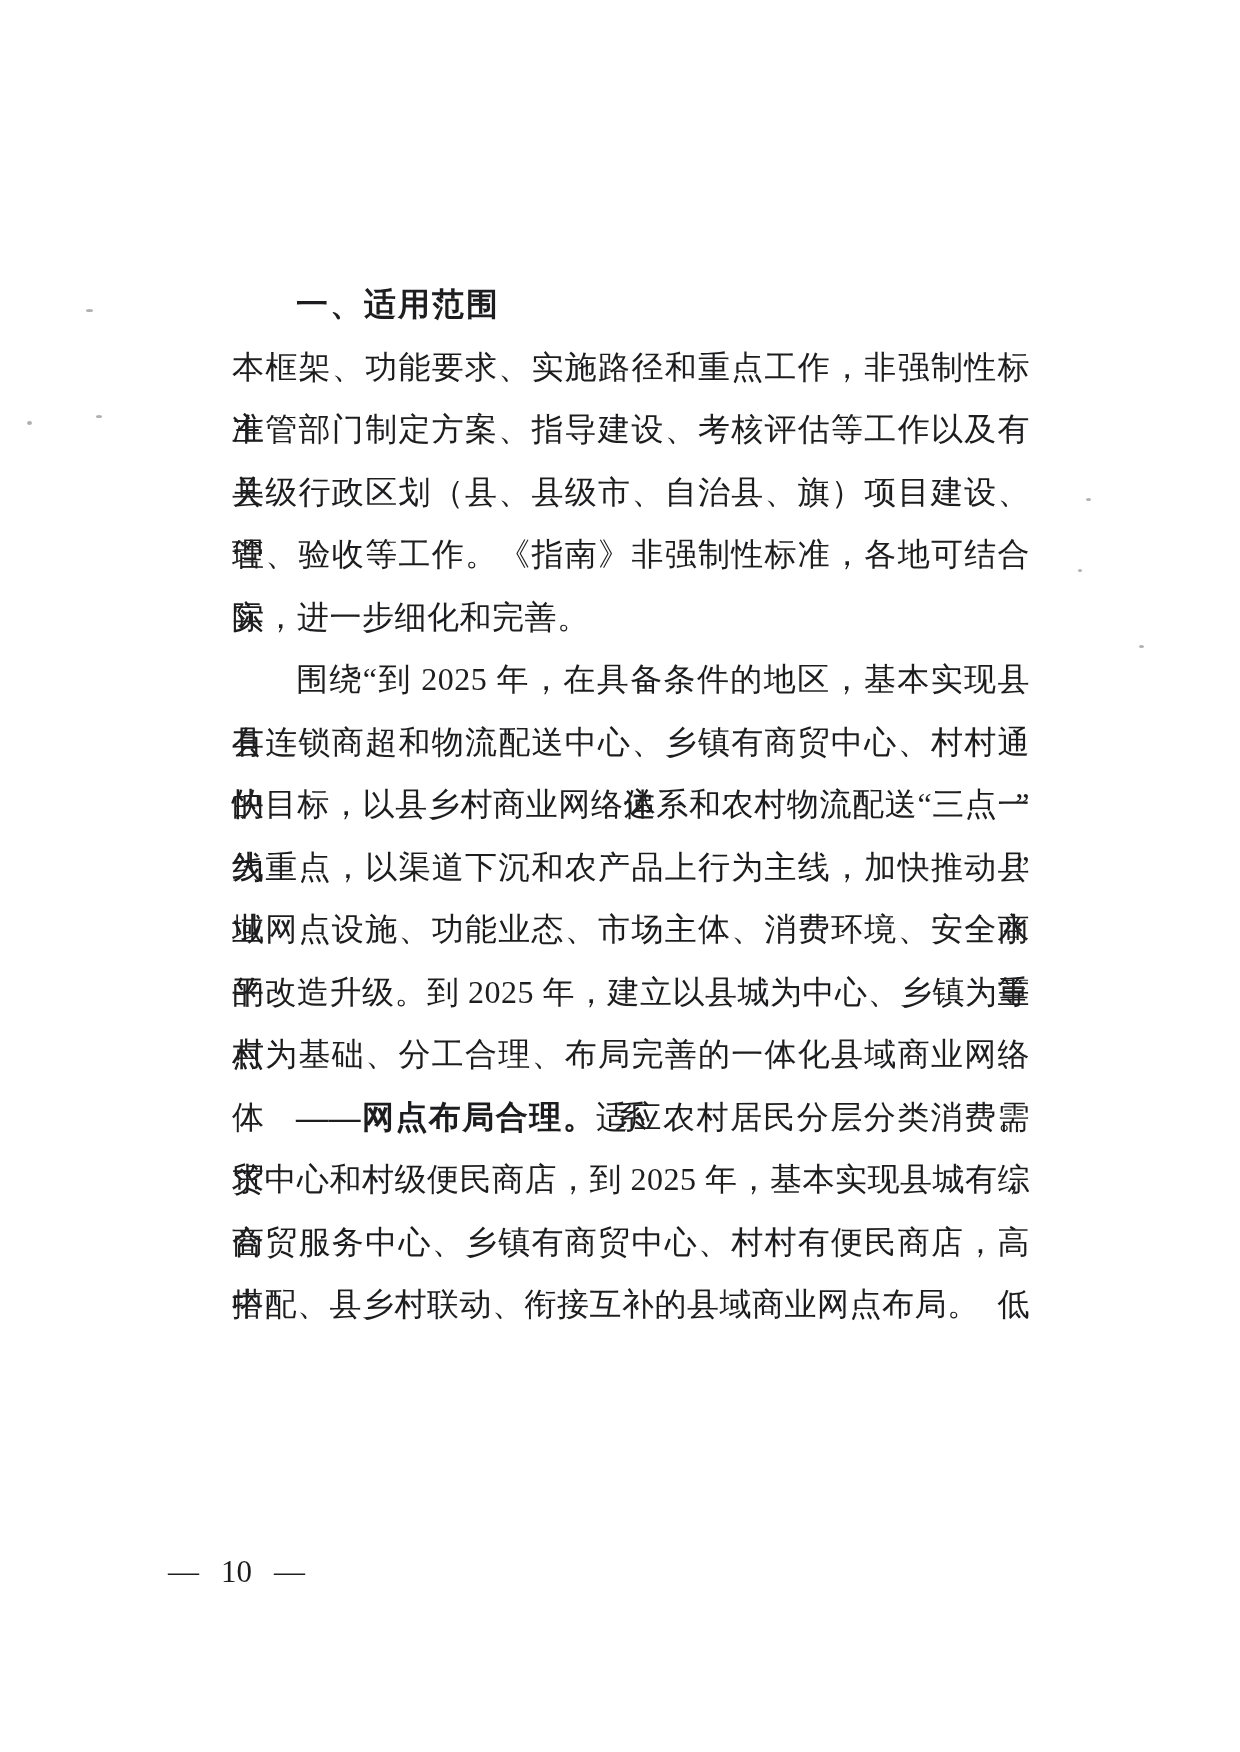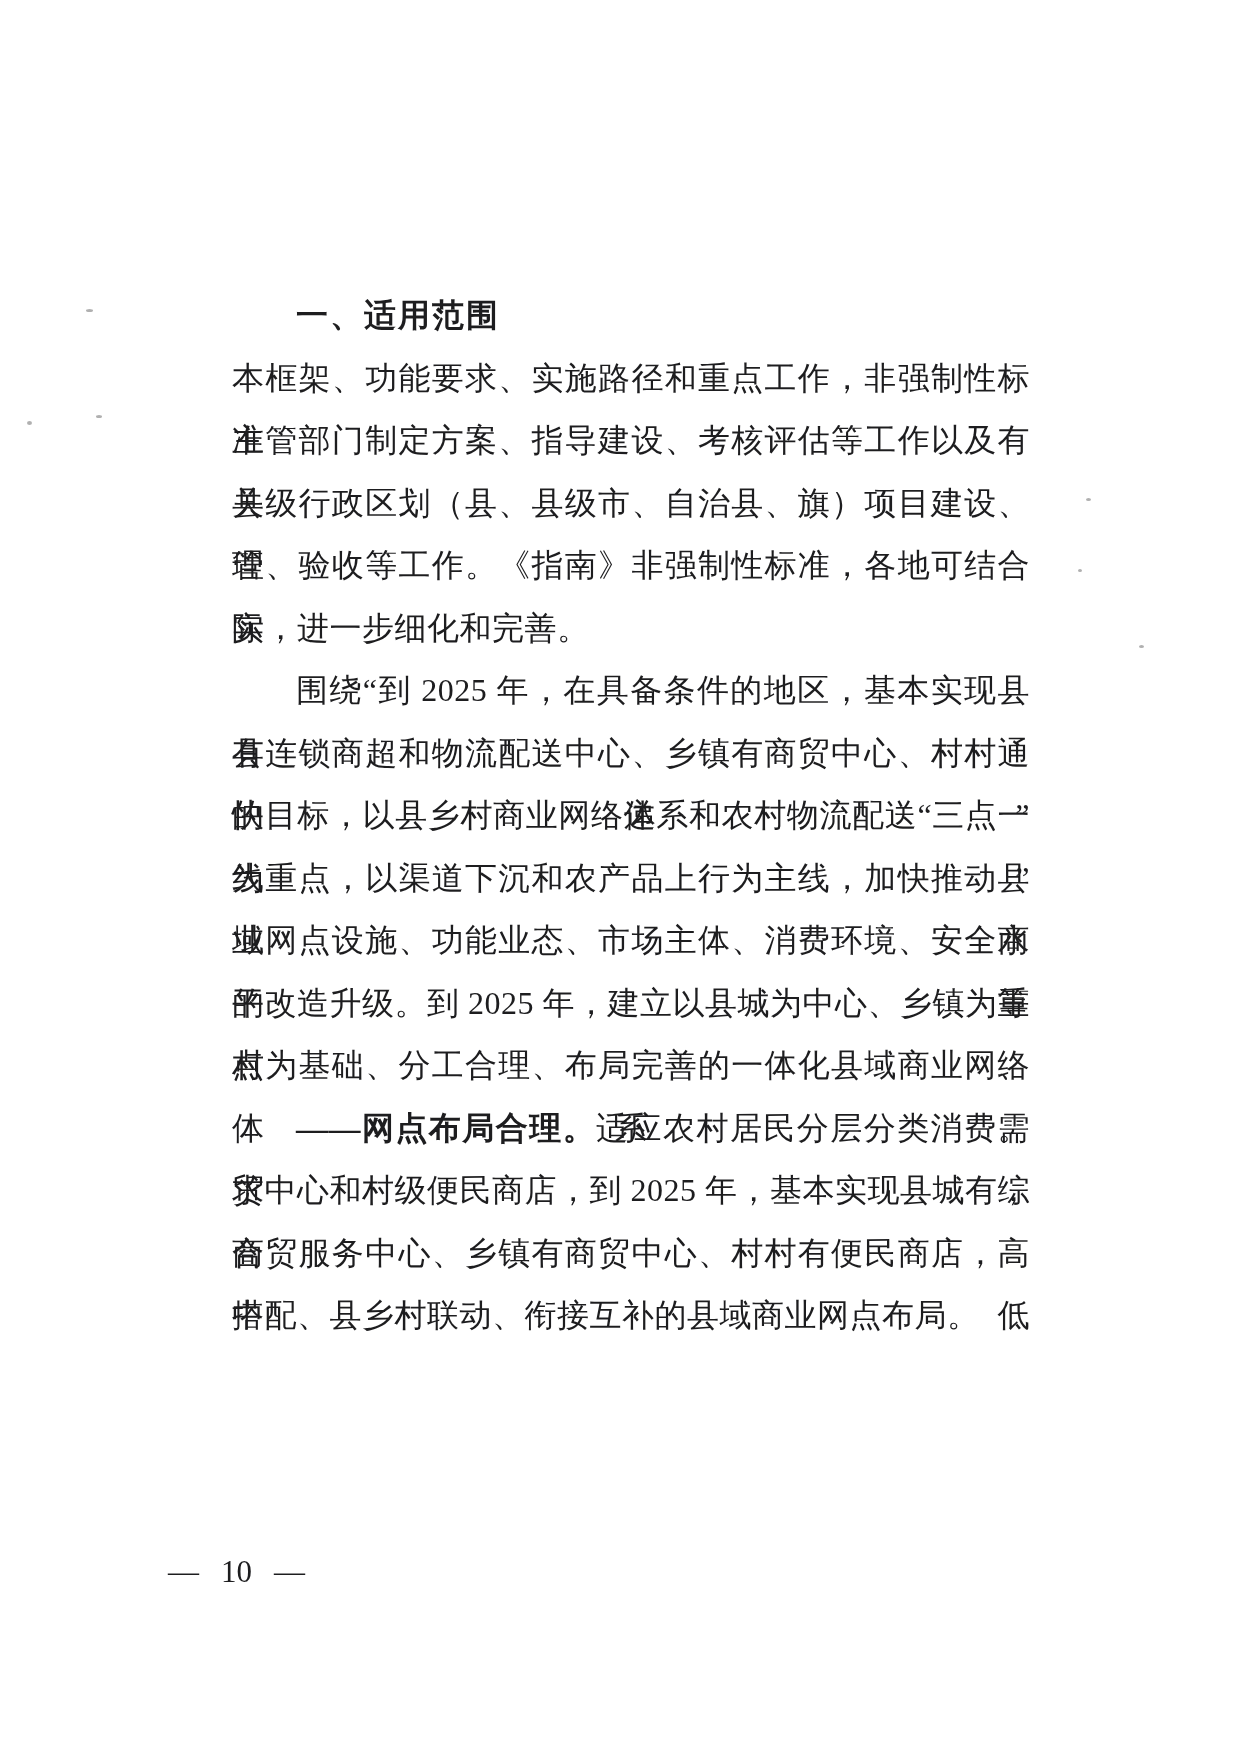--- a/index.html
+++ b/index.html
@@ -13,21 +13,21 @@
     height: 1752px;
     margin: 0 auto;
     background: #ffffff;
     color: #1d1d1f;
     font-family: "Liberation Serif", "DejaVu Serif", serif;
     overflow: hidden;
   }
   .text-block {
     position: absolute;
     left: 232px;
-    top: 284px;
+    top: 273px;
     width: 798px;
   }
   .line {
     font-size: 32px;
     line-height: 62.5px;
     height: 62.5px;
     white-space: normal;
     letter-spacing: 0.5px;
   }
   .fill {

